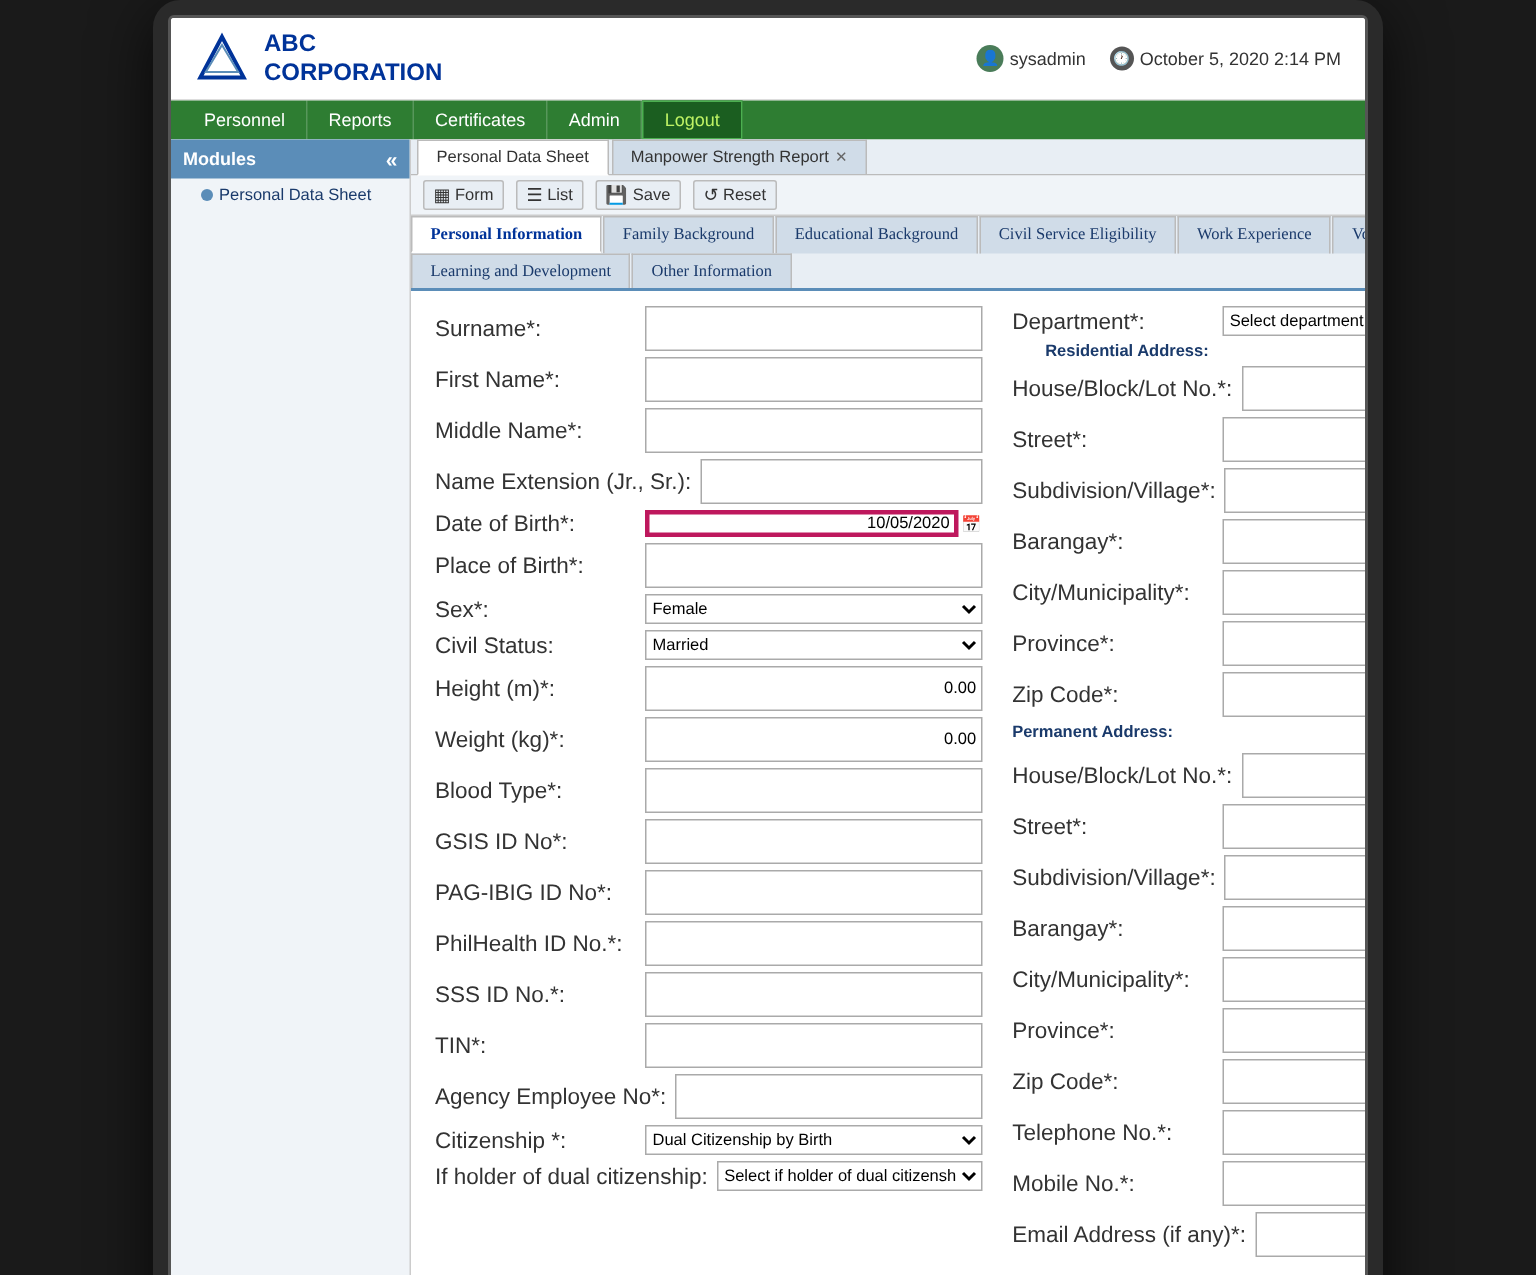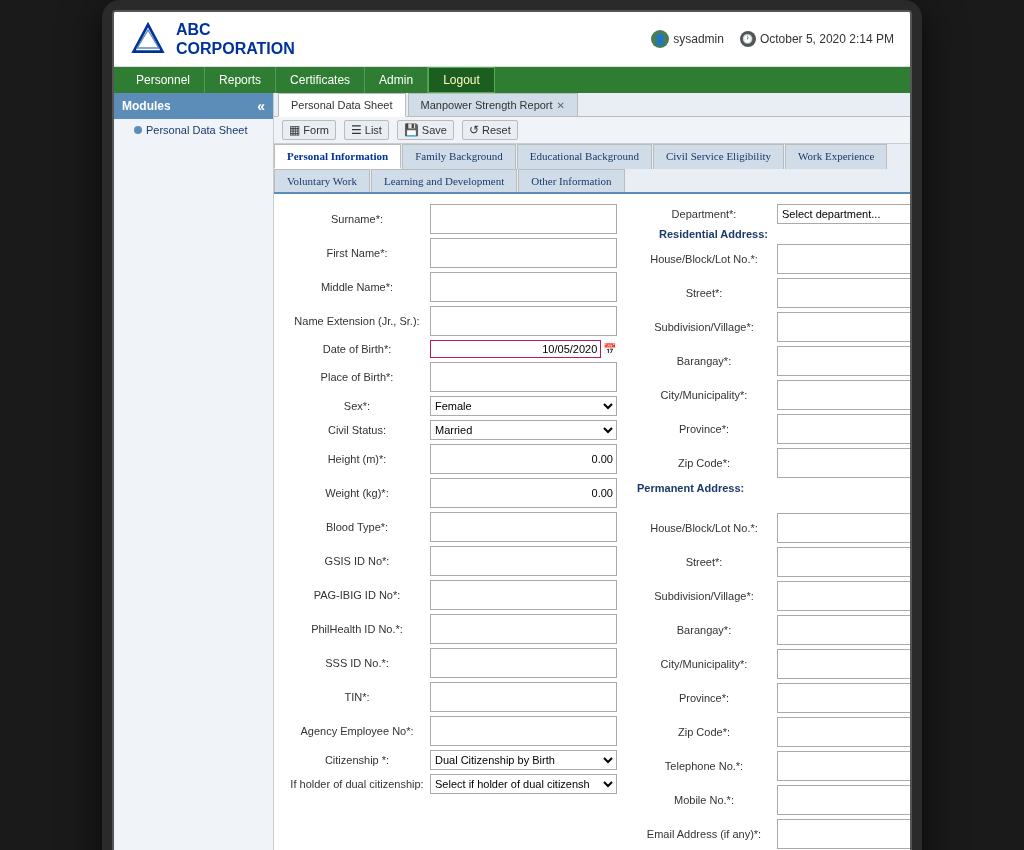--- a/index.html
+++ b/index.html
@@ -104,21 +104,21 @@
     .nav-items { display: flex; }
     .nav-item {
       padding: 6px 14px;
       color: #fff;
       font-size: 12px;
       cursor: pointer;
       border-right: 1px solid rgba(255,255,255,0.2);
     }
     .nav-logout {
       background: #1b5e20;
-      color: #fef9c3;
+      color: #bef264;
       padding: 5px 14px;
       font-size: 12px;
       cursor: pointer;
       border: 1px solid #4caf50;
     }
 
     
     .content-area { display: flex; }
 
     
@@ -247,24 +247,24 @@
     }
     .form-left { flex: 1; }
     .form-right { flex: 1; }
 
     .form-row {
       display: flex;
       align-items: center;
       margin-bottom: 4px;
     }
     .form-label {
-      font-size: 11px;
+      font-size: 15px;
       color: #333;
       min-width: 140px;
-      text-align: center;
+      text-align: left;
       padding-right: 6px;
       white-space: nowrap;
     }
     .form-input {
       flex: 1;
       height: 30px;
       border: 1px solid #aaa;
       font-size: 11px;
       padding: 1px 3px;
       background: #fff;
@@ -272,21 +272,21 @@
     .form-select {
       flex: 1;
       height: 20px;
       border: 1px solid #aaa;
       font-size: 11px;
       background: #fff;
     }
     .form-input-date {
       flex: 1;
       height: 18px;
-      border: 1px solid #be185d;
+      border: 3px solid #be185d;
       font-size: 11px;
       padding: 1px 3px;
       background: #fff;
     }
 
     .section-title {
       font-size: 11px;
       font-weight: bold;
       color: #1a3a6b;
       margin-bottom: 4px;
@@ -520,21 +520,21 @@
               </div>
               <div class="form-row">
                 <label class="form-label">Province*:</label>
                 <input class="form-input" type="text" value="" style="">
               </div>
               <div class="form-row">
                 <label class="form-label">Zip Code*:</label>
                 <input class="form-input" type="text" value="" style="">
               </div>
 
-              <div style="margin-bottom:19px; margin-top:4px;">
+              <div style="margin-bottom:8px; margin-top:4px;">
                 <div class="section-title">Permanent Address:</div>
               </div>
 
               <div class="form-row">
                 <label class="form-label">House/Block/Lot No.*:</label>
                 <input class="form-input" type="text" value="" style="">
               </div>
               <div class="form-row">
                 <label class="form-label">Street*:</label>
                 <input class="form-input" type="text" value="" style="">

